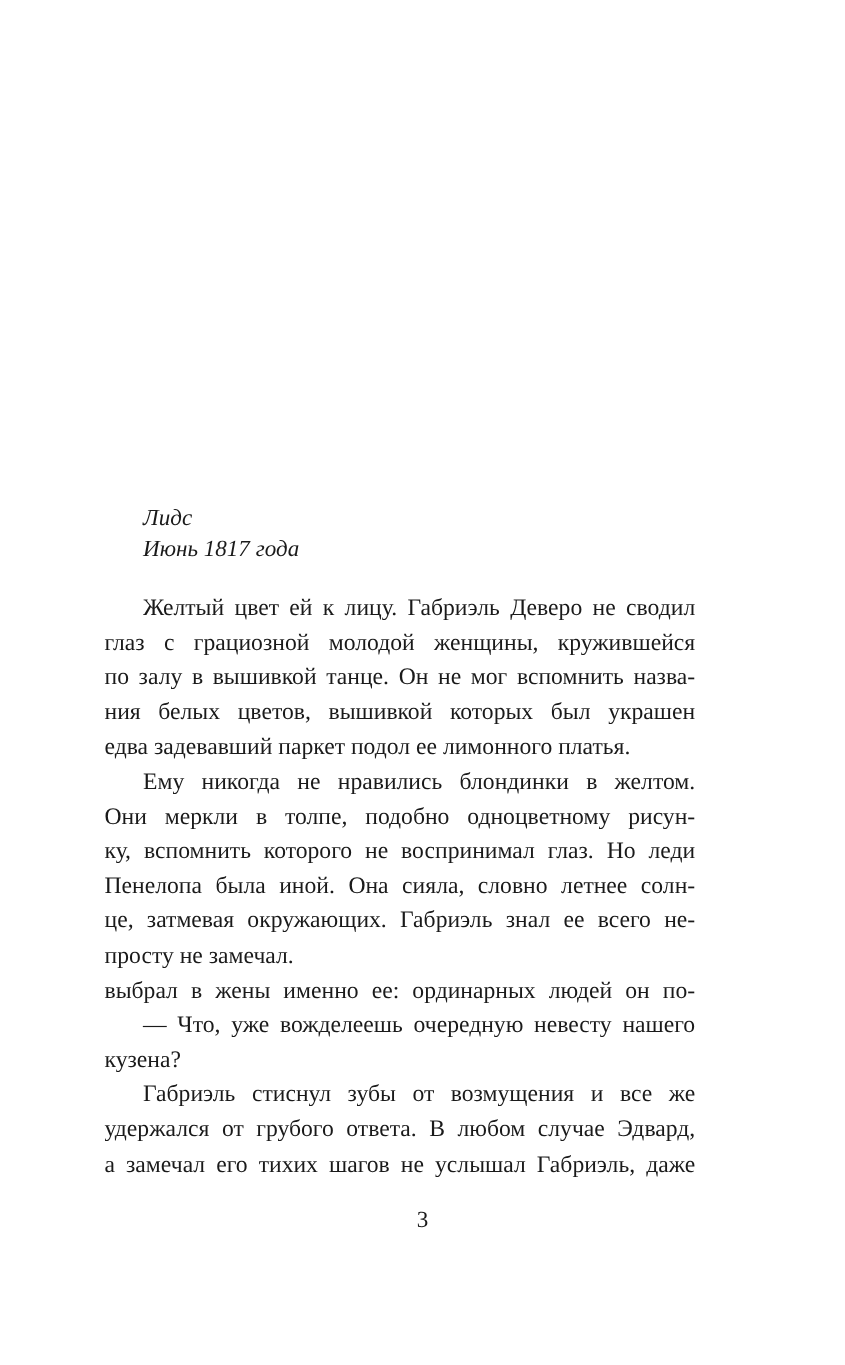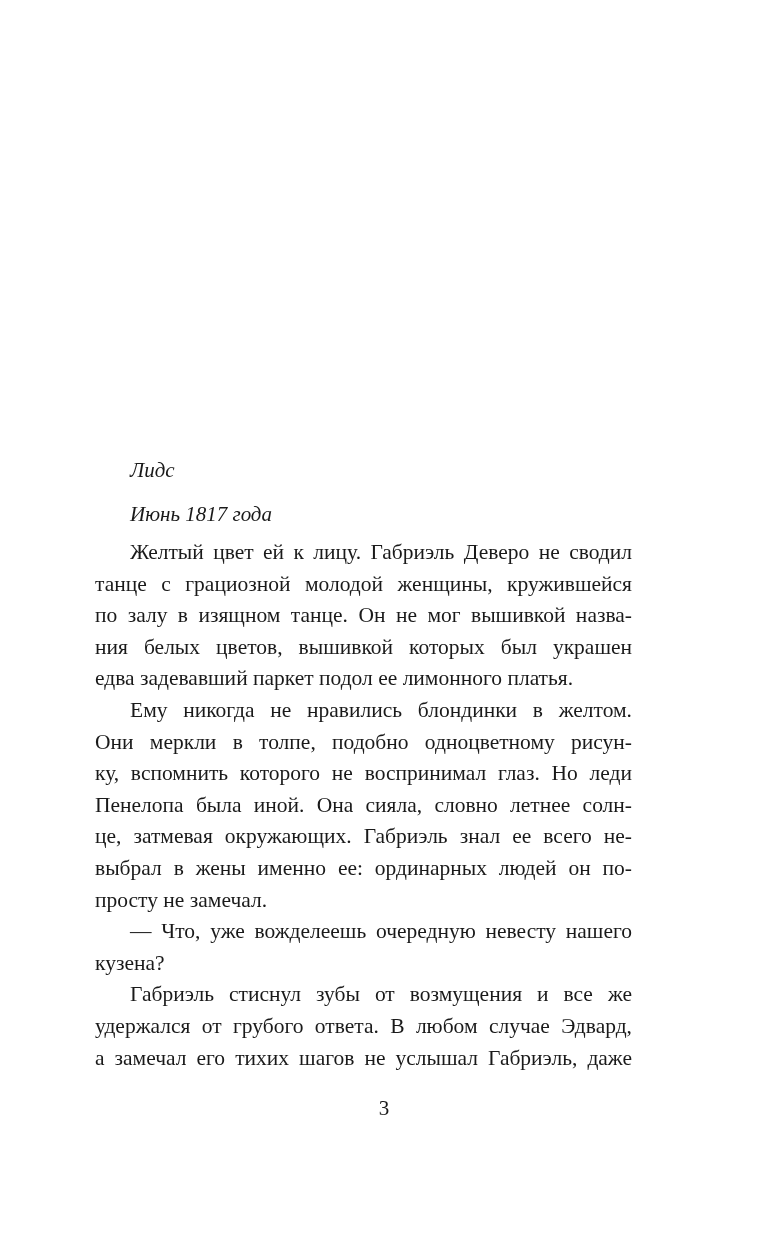--- a/index.html
+++ b/index.html
@@ -1,48 +1,48 @@
 <!DOCTYPE html>
 <html><head>
 <meta charset="utf-8">
 <style>
   html, body { margin: 0; padding: 0; background: #ffffff; }
   body { width: 768px; height: 1241px; position: relative; overflow: hidden;
          font-family: "Liberation Serif", "DejaVu Serif", serif; color: #1a1a1a; }
   .page { position: absolute; left: 0; top: 0; width: 620px; height: 1241px; }
   .heading { position: absolute; left: 130px; font-style: italic; font-size: 21px; line-height: 30px; }
   .h1 { top: 455px; }
-  .h2 { top: 483px; margin-top: 16px; }
+  .h2 { top: 483px; }
   .body { position: absolute; left: 95px; top: 537px; width: 537px; }
   .line { display: block; height: 31.6px; line-height: 31.6px; font-size: 21.5px;
           text-align: justify; text-align-last: justify; white-space: nowrap; overflow: visible; }
   .line.indent { padding-left: 35px; }
   .line.last { text-align-last: left; }
   .pageno { position: absolute; top: 1096px; left: 0; width: 768px; text-align: center; font-size: 21px; }
 </style>
 </head>
 <body>
 
 <div class="page">
   <div class="heading h1">Лидс</div>
   <div class="heading h2">Июнь 1817 года</div>
 
   <div class="body" id="body-text">
       <span class="line indent">Желтый цвет ей к лицу. Габриэль Деверо не сводил</span>
-      <span class="line">танце с грациозной молодой женщины, кружившейся</span>
-      <span class="line">по залу в изящном танце. Он не мог вышивкой назва-</span>
+      <span class="line">глаз с грациозной молодой женщины, кружившейся</span>
+      <span class="line">по залу в вышивкой танце. Он не мог вспомнить назва-</span>
       <span class="line">ния белых цветов, вышивкой которых был украшен</span>
       <span class="line last">едва задевавший паркет подол ее лимонного платья.</span>
       <span class="line indent">Ему никогда не нравились блондинки в желтом.</span>
       <span class="line">Они меркли в толпе, подобно одноцветному рисун-</span>
       <span class="line">ку, вспомнить которого не воспринимал глаз. Но леди</span>
       <span class="line">Пенелопа была иной. Она сияла, словно летнее солн-</span>
       <span class="line">це, затмевая окружающих. Габриэль знал ее всего не-</span>
+      <span class="line last">просту не замечал.</span>
       <span class="line">выбрал в жены именно ее: ординарных людей он по-</span>
-      <span class="line last">просту не замечал.</span>
       <span class="line indent">— Что, уже вожделеешь очередную невесту нашего</span>
       <span class="line last">кузена?</span>
       <span class="line indent">Габриэль стиснул зубы от возмущения и все же</span>
       <span class="line">удержался от грубого ответа. В любом случае Эдвард,</span>
       <span class="line">а замечал его тихих шагов не услышал Габриэль, даже</span>
     </div>
 
   <div class="pageno">3</div>
 </div>
 

